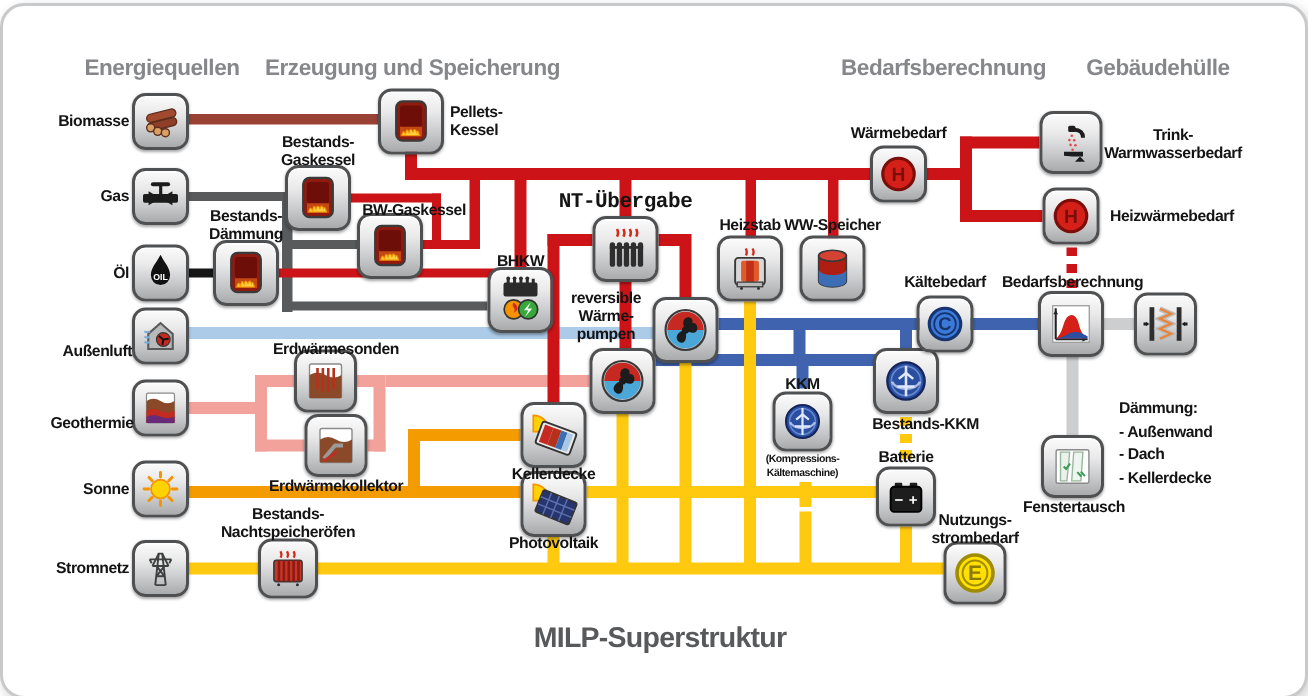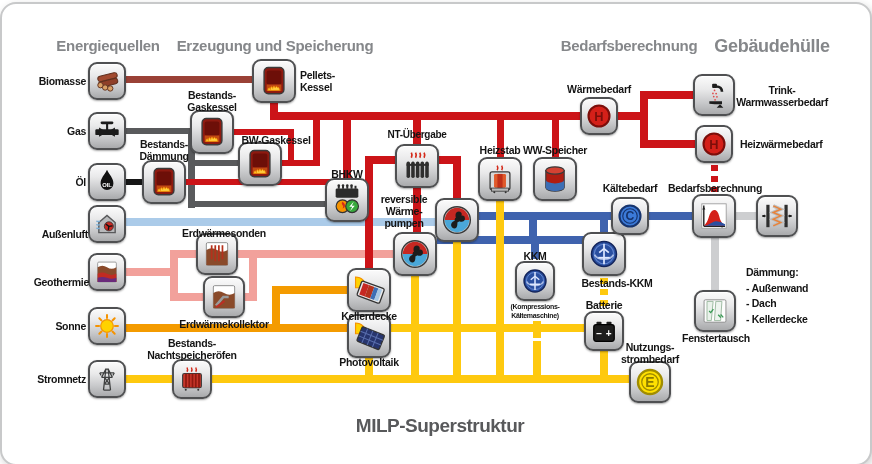--- a/index.html
+++ b/index.html
@@ -555,21 +555,21 @@
       <div class="lbl center" style="left: 274px; top: 129.85px; transform: translateX(-50%); font-size: 10.5px; line-height: 12.3px;">
         <div>BW-Gaskessel</div>
       </div>
       <div class="lbl center" style="left: 162px; top: 133.7px; transform: translateX(-50%); font-size: 10.5px; line-height: 12.3px;">
         <div>Bestands-</div>
         <div>Dämmung</div>
       </div>
       <div class="lbl center" style="left: 345px; top: 163.85px; transform: translateX(-50%); font-size: 10.5px; line-height: 12.3px;">
         <div>BHKW</div>
       </div>
-      <div class="lbl center" style="left: 415px; top: 124.85px; transform: translateX(-50%); font-size: 10px; line-height: 12.3px;">
+      <div class="lbl center" style="left: 415px; top: 124.85px; transform: translateX(-50%); font-size: 14px; line-height: 12.3px; font-family: Liberation Mono, monospace;">
         <div>NT-Übergabe</div>
       </div>
       <div class="lbl center" style="left: 498px; top: 139.85px; transform: translateX(-50%); font-size: 10.5px; line-height: 12.3px;">
         <div>Heizstab</div>
       </div>
       <div class="lbl center" style="left: 553px; top: 139.85px; transform: translateX(-50%); font-size: 10.5px; line-height: 12.3px;">
         <div>WW-Speicher</div>
       </div>
       <div class="lbl center" style="left: 402px; top: 188.55px; transform: translateX(-50%); font-size: 10.5px; line-height: 12.3px;">
         <div>reversible</div>
@@ -636,18 +636,18 @@
       </div>
       <div class="lbl center" style="left: 106px; top: 33.6px; transform: translateX(-50%); font-size: 15px; line-height: 16.8px; color: rgb(133, 135, 138);">
         <div>Energiequellen</div>
       </div>
       <div class="lbl center" style="left: 273px; top: 33.6px; transform: translateX(-50%); font-size: 15px; line-height: 16.8px; color: rgb(133, 135, 138);">
         <div>Erzeugung und Speicherung</div>
       </div>
       <div class="lbl center" style="left: 627px; top: 33.6px; transform: translateX(-50%); font-size: 15px; line-height: 16.8px; color: rgb(133, 135, 138);">
         <div>Bedarfsberechnung</div>
       </div>
-      <div class="lbl center" style="left: 770px; top: 33.6px; transform: translateX(-50%); font-size: 18px; line-height: 16.8px; color: rgb(133, 135, 138);">
+      <div class="lbl center" style="left: 770px; top: 33.6px; transform: translateX(-50%); font-size: 15px; line-height: 16.8px; color: rgb(133, 135, 138);">
         <div>Gebäudehülle</div>
       </div>
     </div>
   <div class="lbl" id="title-slot" style="left: 438px; top: 411px; transform: translateX(-50%); font-size: 19px; color: rgb(88, 89, 91); letter-spacing: -0.5px;">MILP-Superstruktur</div>
 </div>
 
 </body></html>

